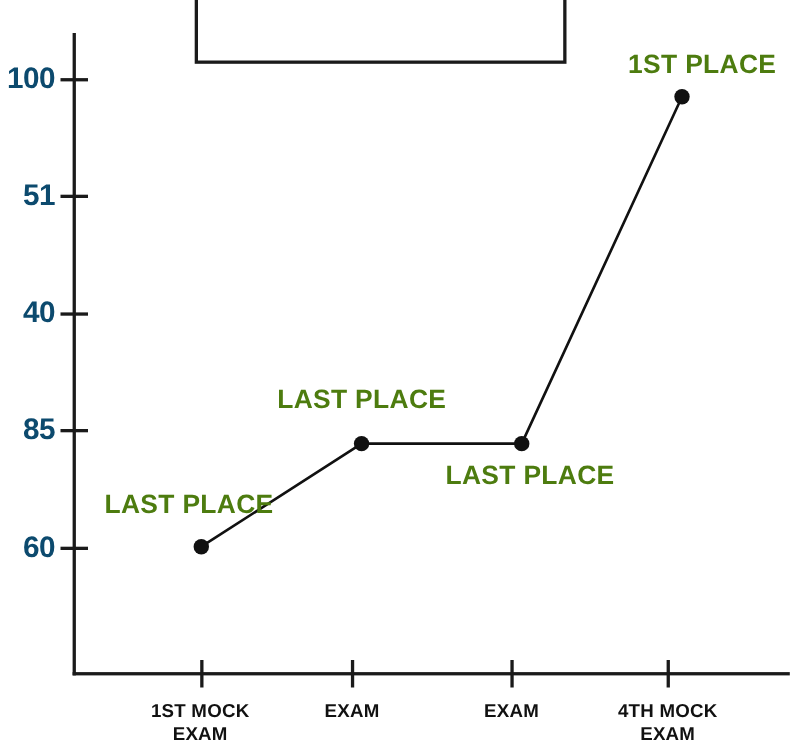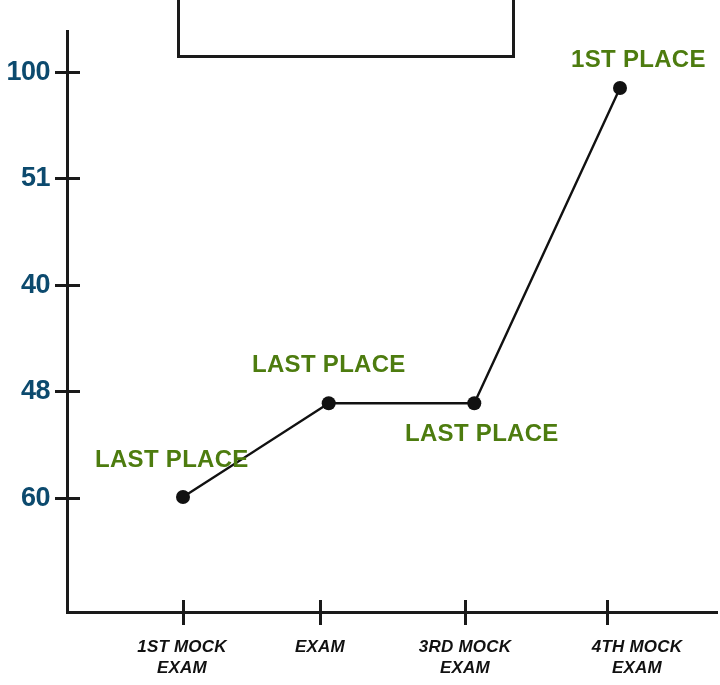--- a/index.html
+++ b/index.html
@@ -77,21 +77,20 @@
   }
   .x-tick-label {
     top: 636px;
     width: 160px;
     text-align: center;
     font-size: 17px;
     font-weight: 700;
     line-height: 1.25;
     color: #111111;
     letter-spacing: 0.2px;
-    font-style: italic;
   }
 
   
   #series-svg {
     left: 0;
     top: 0;
     width: 720px;
     height: 685px;
     overflow: visible;
   }
@@ -130,44 +129,43 @@
   <div class="abs y-tick" style="top:71px"></div>
   <div class="abs y-tick-label" style="top:58px">100</div>
 
   <div class="abs y-tick" style="top:177px"></div>
   <div class="abs y-tick-label" style="top:164px">51</div>
 
   <div class="abs y-tick" style="top:284px"></div>
   <div class="abs y-tick-label" style="top:271px">40</div>
 
   <div class="abs y-tick" style="top:390px"></div>
-  <div class="abs y-tick-label" style="top:377px">48</div>
+  <div class="abs y-tick-label" style="top:377px">85</div>
 
   <div class="abs y-tick" style="top:497px"></div>
   <div class="abs y-tick-label" style="top:484px">60</div>
 
   <div class="abs x-tick" style="left:182px"></div>
   <div class="abs x-tick-label" style="left:102px">
     <div>1ST MOCK</div>
     <div>EXAM</div>
   </div>
 
   <div class="abs x-tick" style="left:319px"></div>
   <div class="abs x-tick-label" style="left:240px">
     <div>EXAM</div>
   </div>
 
   <div class="abs x-tick" style="left:464px"></div>
   <div class="abs x-tick-label" style="left:385px">
-    <div>3RD MOCK</div>
     <div>EXAM</div>
   </div>
 
   <div class="abs x-tick" style="left:606px"></div>
-  <div class="abs x-tick-label" style="left:557px">
+  <div class="abs x-tick-label" style="left:527px">
     <div>4TH MOCK</div>
     <div>EXAM</div>
   </div>
 
   <svg class="abs" id="series-svg" viewBox="0 0 720 685">
     <polyline id="series-path" class="series-line" points="183.0,497.0 328.7,403.3 474.3,403.3 620.0,88.0"></polyline>
     <circle class="series-marker" cx="183.0" cy="497.0" r="7"></circle>
     <circle class="series-marker" cx="328.7" cy="403.3" r="7"></circle>
     <circle class="series-marker" cx="474.3" cy="403.3" r="7"></circle>
     <circle class="series-marker" cx="620.0" cy="88.0" r="7"></circle>

